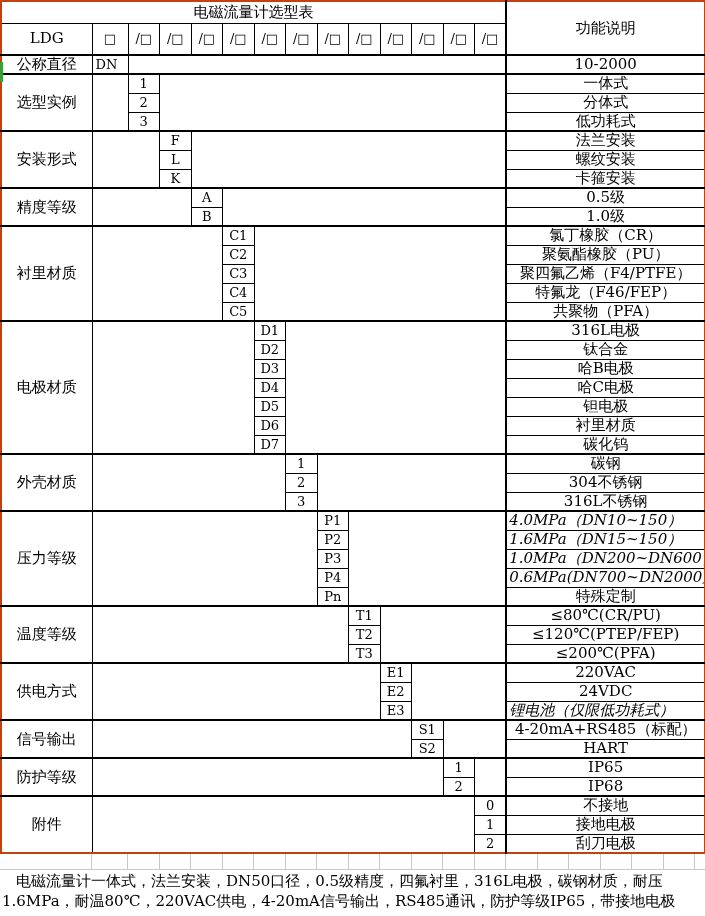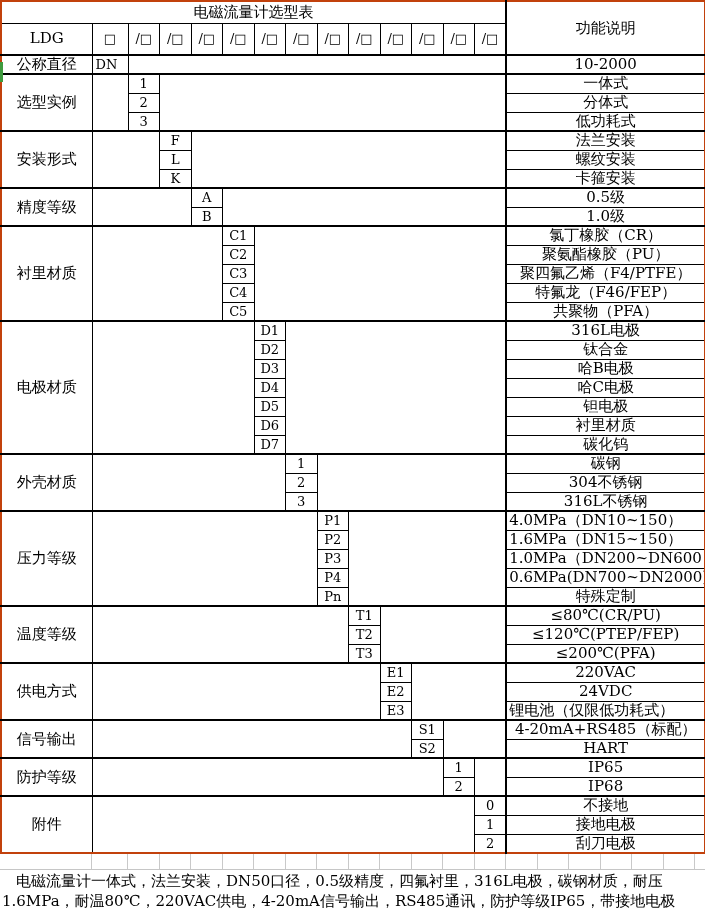--- a/index.html
+++ b/index.html
@@ -26,21 +26,21 @@
     vertical-align: middle;
     font-size: 15px;
     line-height: 17px;
     white-space: nowrap;
     overflow: hidden;
   }
   td.title  { font-size: 15px; }
   td.code   { font-size: 13px; font-family: "DejaVu Serif","Liberation Serif",serif; }
   td.sec    { border-top: 2px solid #000; }
   td.fn     { border-left: 2px solid #000; }
-  td.left   { text-align: left; padding-left: 2px; }
+  td.left   { text-align: left; padding-left: 2px; font-style: italic; }
   td.dnleft { text-align: left; padding-left: 3px; font-size: 13px; }
   tr.h22 { height: 22px; }
   tr.h20 { height: 32px; }
   tr.h19 { height: 19px; }
   .grid-strip {
     position: relative;
     width: 705px;
     height: 15px;
     border-bottom: 1px solid #c6c6c6;
     background: #fff;

